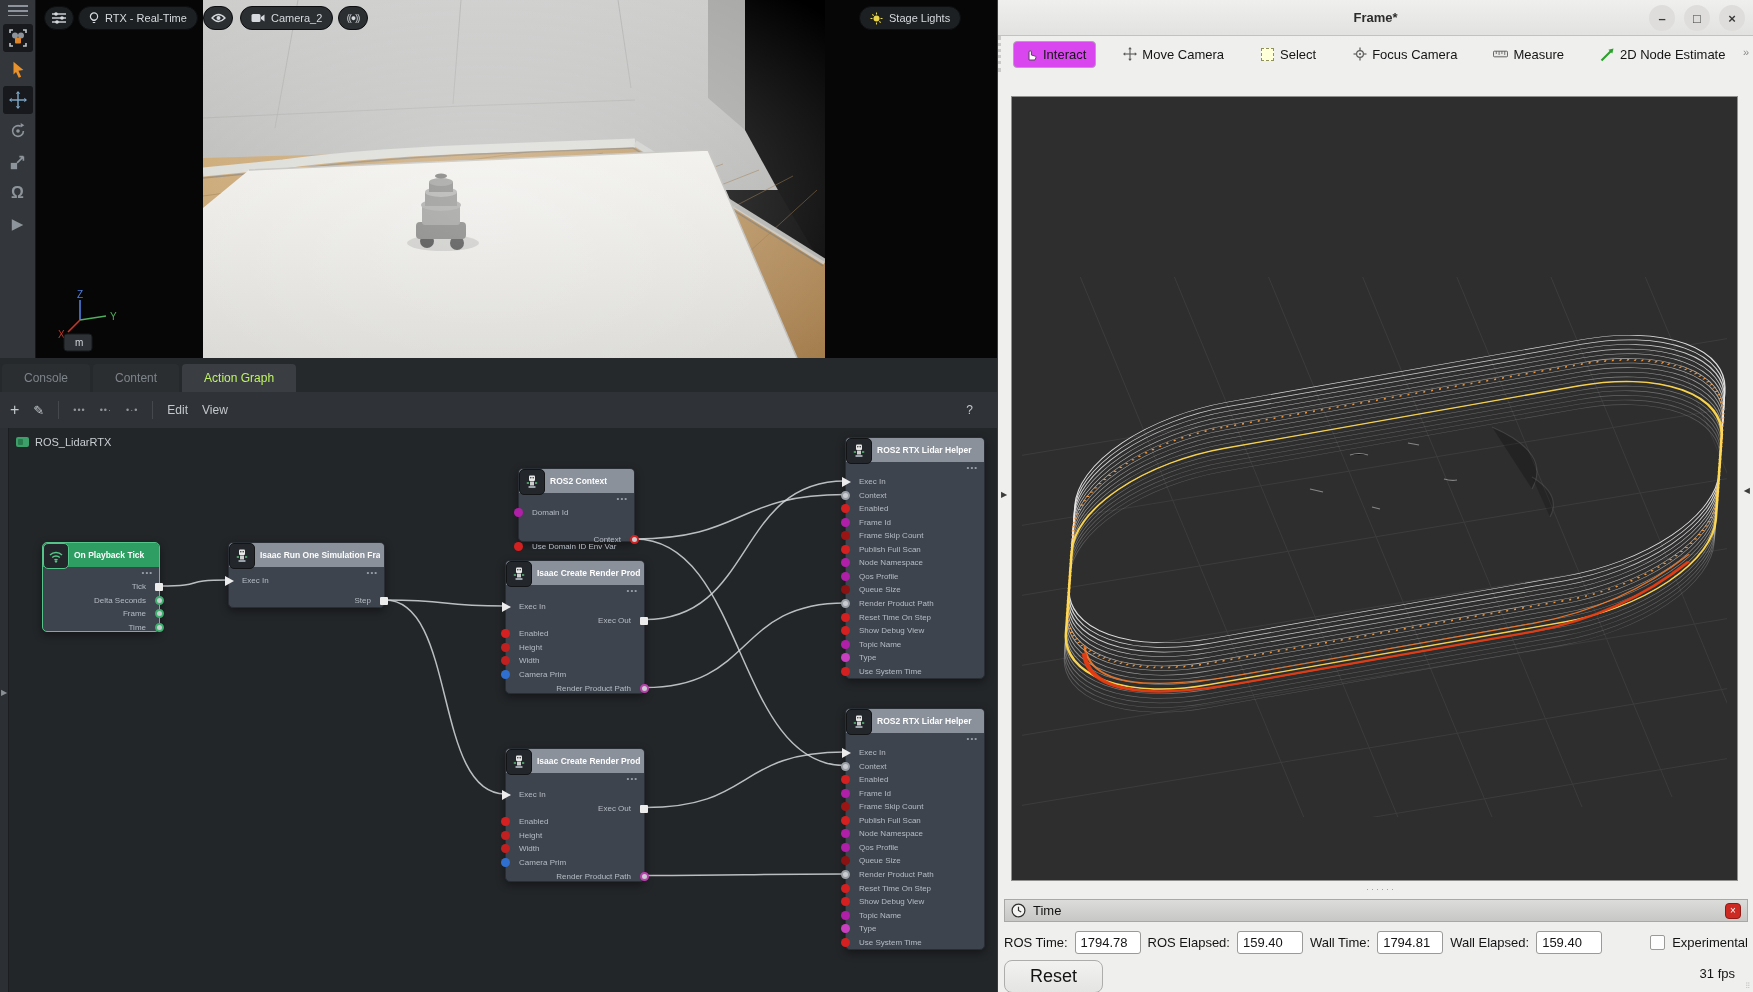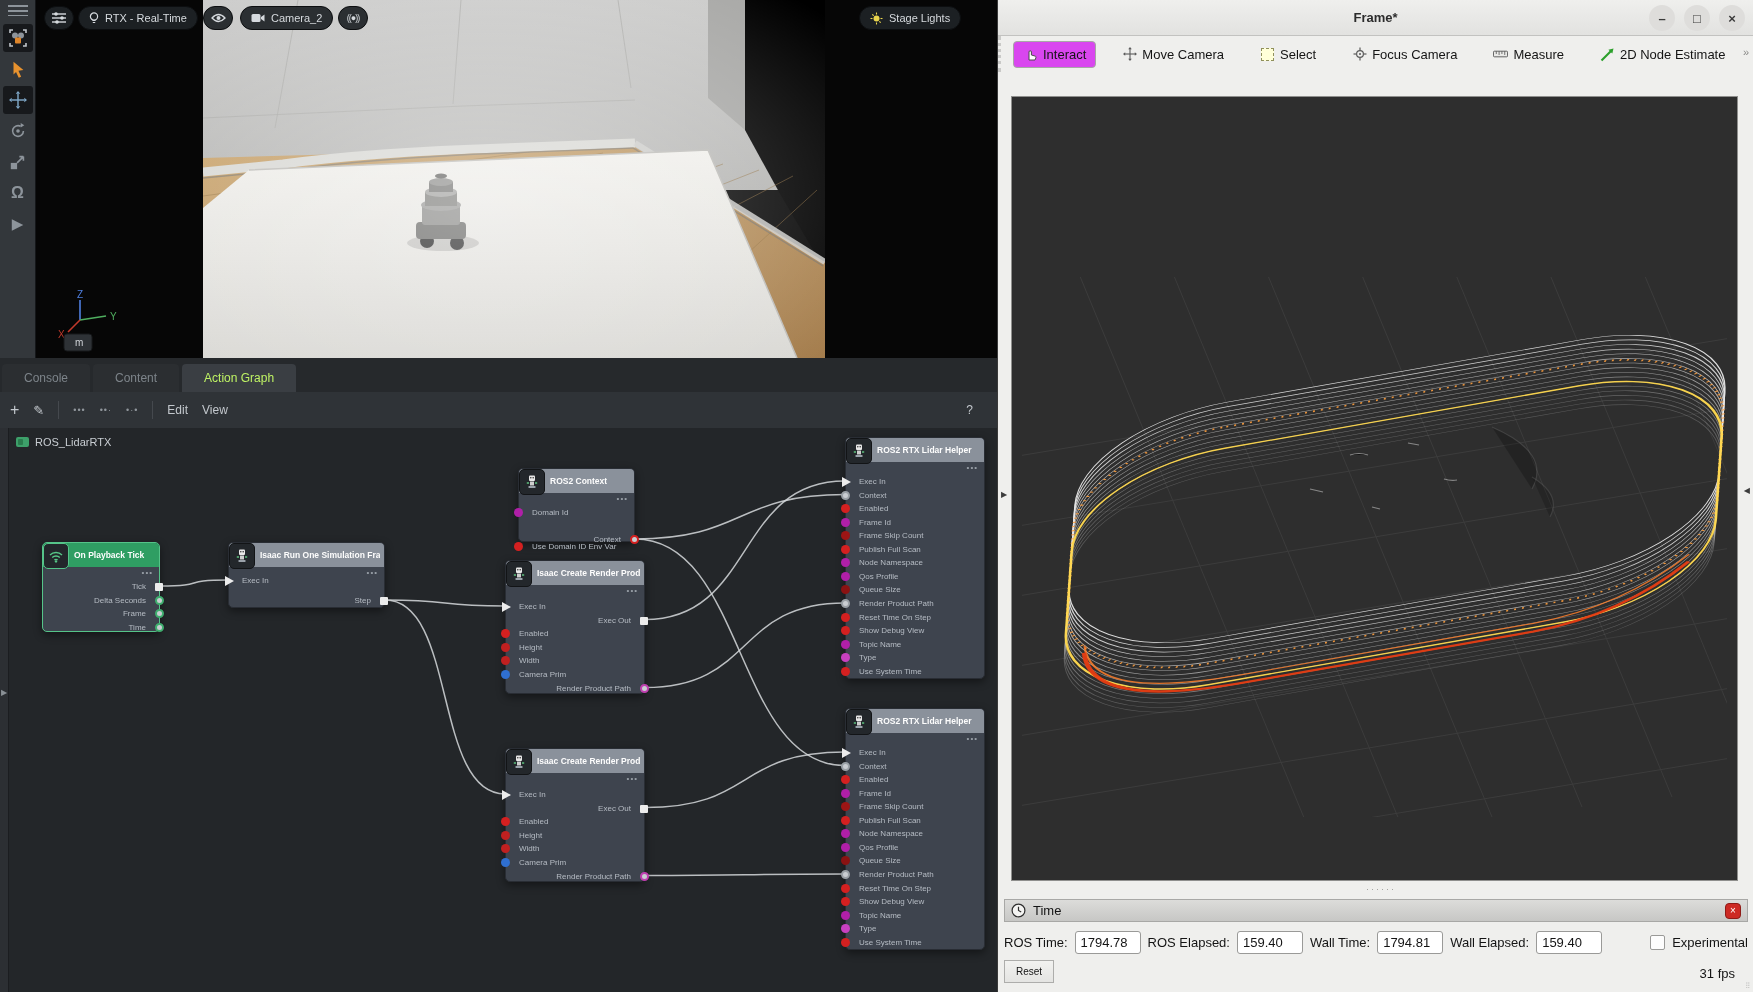--- a/index.html
+++ b/index.html
@@ -63,21 +63,21 @@
 #tb-overflow{position:absolute;right:4px;top:10px;color:#8a8a88;font-size:11px}
 #view3d{position:absolute;left:13px;top:96px;width:727px;height:785px;background:#2e2e2e;border:1px solid #8f8f8d}
 #exp-left{position:absolute;left:3px;top:490px;font-size:8px;color:#3c3c3c}
 #exp-right{position:absolute;right:3px;top:486px;font-size:8px;color:#3c3c3c}
 #drag-dots{position:absolute;left:368px;top:884px;font-size:9px;color:#9a9a98;letter-spacing:2px}
 #time-header{position:absolute;left:6px;top:899px;width:744px;height:23px;background:linear-gradient(#dcdcda,#c7c7c5);border:1px solid #a8a8a6;display:flex;align-items:center;padding:0 6px;font-size:13px;color:#141414;gap:7px}
 #time-close{margin-left:auto;width:16px;height:16px;border-radius:4px;background:#cd2a24;border:1px solid #8e1b17;color:#fff;font-size:10px;display:flex;align-items:center;justify-content:center;line-height:1}
 #time-fields{position:absolute;left:6px;top:926px;width:744px;height:32px;display:flex;align-items:center;font-size:13px;color:#141414;gap:7px}
 .tval{background:#fff;border:1px solid #9a9a98;border-radius:3px;padding:3px 5px;font-size:13px;width:66px;font-family:"Liberation Sans",sans-serif;color:#141414}
 #chk{width:15px;height:15px;background:#fdfdfd;border:1px solid #9a9a98;border-radius:2px;margin-left:auto}
-#reset-btn{position:absolute;left:6px;top:960px;padding:5px 11px;background:linear-gradient(#f2f2f0,#e4e4e2);border:1px solid #adadab;border-radius:0;font-size:10px;color:#141414}
+#reset-btn{position:absolute;left:6px;top:960px;padding:5px 25px;background:linear-gradient(#f2f2f0,#e4e4e2);border:1px solid #adadab;border-radius:8px;font-size:18px;color:#141414}
 #fps{position:absolute;right:18px;top:966px;font-size:13px;color:#141414}
 #grip{position:absolute;right:3px;bottom:2px;font-size:8px;color:#b0b0ae}
 u{text-decoration:underline}
 </style>
 </head>
 <body>
 
 <div id="isaac">
 
   <div id="left-col">

